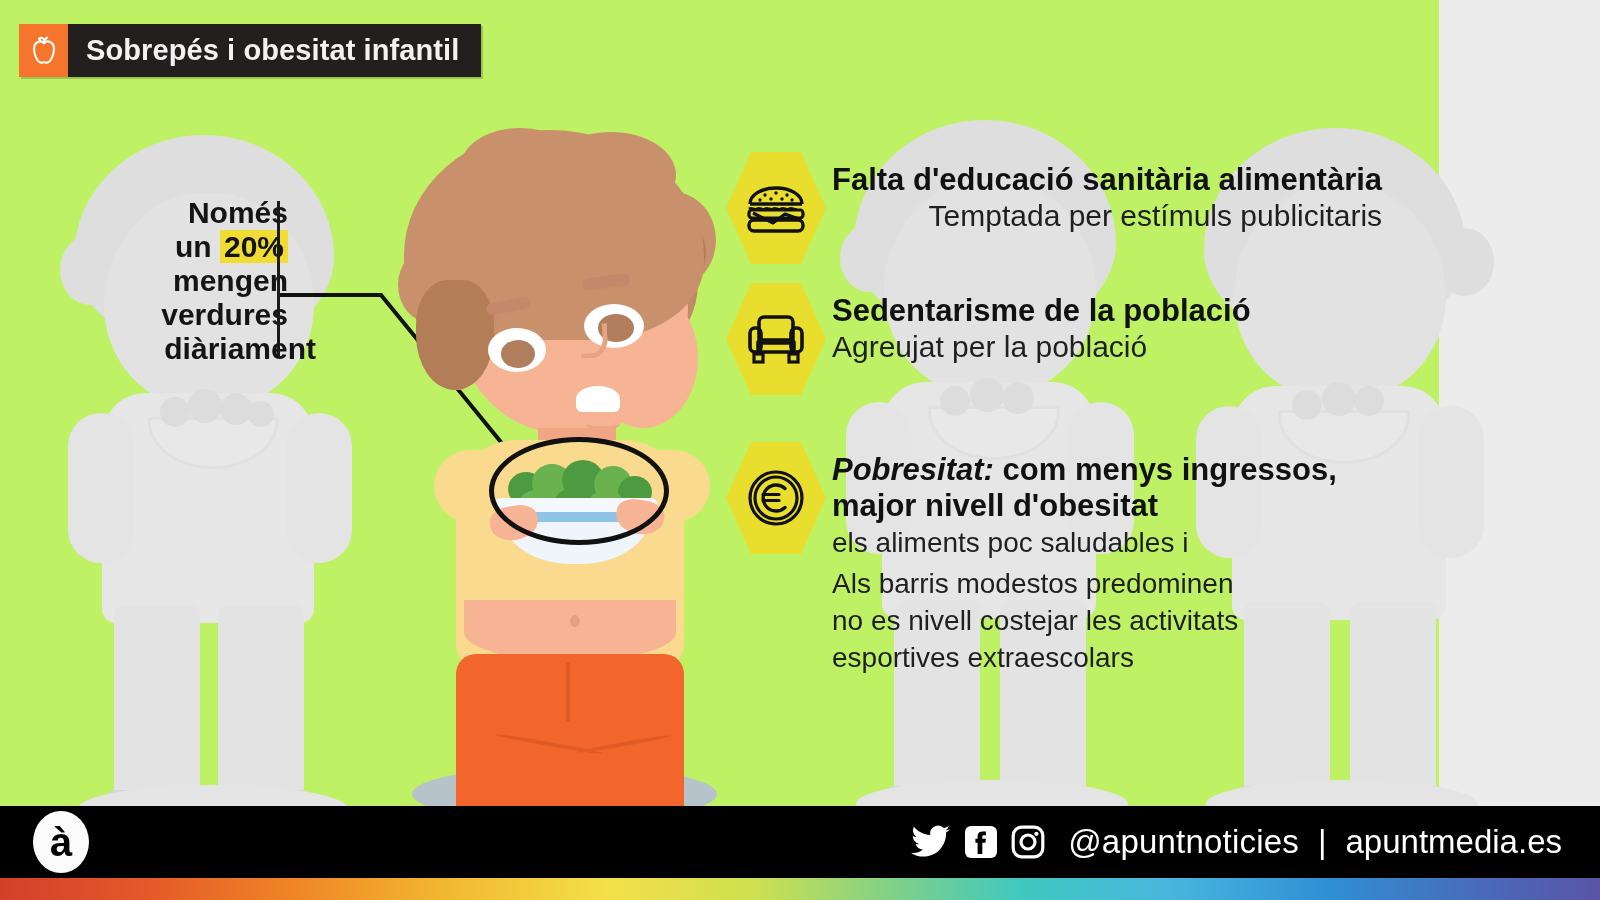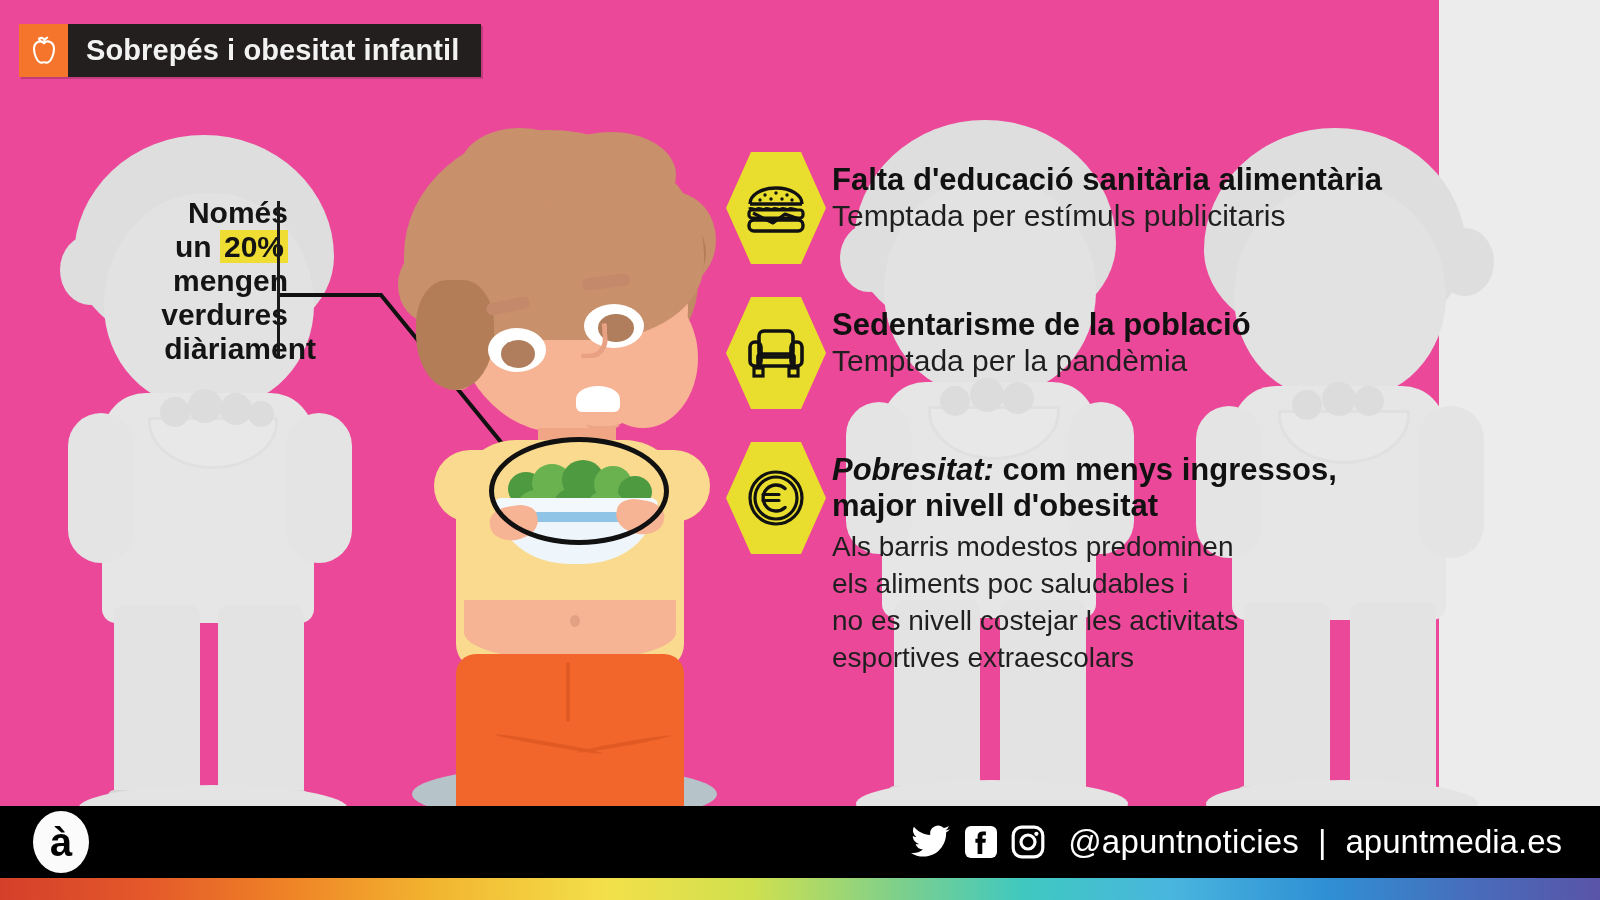--- a/index.html
+++ b/index.html
@@ -3,21 +3,21 @@
 <meta charset="utf-8">
 <style>
   * { margin:0; padding:0; box-sizing:border-box; }
   html,body { width:1600px; height:900px; }
   body {
     font-family:"Liberation Sans", sans-serif;
     background:#ececec;
     overflow:hidden;
     position:relative;
   }
-  #stage { position:absolute; inset:0; width:1439px; height:900px; background:#ec4899; }
+  #stage { position:absolute; inset:0; width:1439px; height:900px; background:#bef264; }
 
   
   .ghost-layer { position:absolute; inset:0; pointer-events:none; }
   .ghost { position:absolute; opacity:1; }
   .g-head { position:absolute; background:#e2e2e2; border-radius:48% 48% 46% 46%/52% 52% 48% 48%; }
   .g-hair { position:absolute; background:#dedede; border-radius:50% 50% 42% 42%/58% 58% 42% 42%; }
   .g-hair2{ position:absolute; background:#dedede; border-radius:50%; }
   .g-body { position:absolute; background:#e6e6e6; border-radius:44px 44px 14px 14px; }
   .g-arm  { position:absolute; background:#e4e4e4; border-radius:40px; }
   .g-leg  { position:absolute; background:#e3e3e3; border-radius:10px 10px 6px 6px; }
@@ -296,21 +296,21 @@
     <div class="leg-seam" style="left:96px;top:614px;width:110px;height:4px;border-radius:50%;transform:rotate(10deg);"></div>
     <div class="leg-seam" style="left:178px;top:614px;width:96px;height:4px;border-radius:50%;transform:rotate(-10deg);"></div>
     <div id="pants-gap"></div>
     <div class="shoe" style="left:74px;top:740px;width:46px;height:24px;"></div>
     <div class="shoe" style="left:222px;top:740px;width:46px;height:24px;"></div>
   </div>
   <div id="zoom-ellipse"></div>
 
   <div id="bullets">
 
-    <div class="bullet" style="left:0;top:12px;">
+    <div class="bullet" style="left:0;top:12px;text-align:right;">
       <div class="hex">
         <svg width="62" height="52" viewBox="0 0 62 52" aria-hidden="true">
           <path d="M5 22c0-9 11-16 26-16s26 7 26 16" fill="none" stroke="#111" stroke-width="3.4"></path>
           <path d="M5 22h52" stroke="#111" stroke-width="3.4"></path>
           <g fill="#111">
             <circle cx="20" cy="13" r="1.7"></circle>
               <circle cx="31" cy="11" r="1.7"></circle>
               <circle cx="42" cy="13" r="1.7"></circle>
             <circle cx="15" cy="18" r="1.7"></circle>
               <circle cx="26" cy="17" r="1.7"></circle>
@@ -322,51 +322,51 @@
           <path d="M8 31l20 10 12-9 14 5" fill="none" stroke="#111" stroke-width="3.2" stroke-linejoin="round"></path>
           <rect x="4" y="38" width="54" height="11" rx="5" fill="none" stroke="#111" stroke-width="3.4"></rect>
         </svg>
       </div>
       <div class="btxt">
         <div class="bhead">Falta d'educació sanitària alimentària</div>
         <div class="bsub">Temptada per estímuls publicitaris</div>
       </div>
     </div>
 
-    <div class="bullet" style="left:0;top:157px;">
+    <div class="bullet" style="left:0;top:143px;">
       <div class="hex">
         <svg width="58" height="54" viewBox="0 0 58 54" aria-hidden="true">
           <rect x="12" y="5" width="34" height="26" rx="5" fill="none" stroke="#111" stroke-width="3.6"></rect>
           <rect x="3" y="16" width="11" height="24" rx="5" fill="none" stroke="#111" stroke-width="3.6"></rect>
           <rect x="44" y="16" width="11" height="24" rx="5" fill="none" stroke="#111" stroke-width="3.6"></rect>
           <rect x="11" y="28" width="36" height="12" rx="3" fill="none" stroke="#111" stroke-width="3.6"></rect>
           <rect x="7" y="42" width="9" height="8" fill="none" stroke="#111" stroke-width="3.2"></rect>
           <rect x="42" y="42" width="9" height="8" fill="none" stroke="#111" stroke-width="3.2"></rect>
         </svg>
       </div>
       <div class="btxt">
         <div class="bhead">Sedentarisme de la població</div>
-        <div class="bsub">Temptada per la pandèmia</div>
+        <div class="bsub">Agreujat per la població</div>
       </div>
     </div>
 
     <div class="bullet" style="left:0;top:302px;">
       <div class="hex">
         <svg width="58" height="58" viewBox="0 0 58 58" aria-hidden="true">
           <circle cx="29" cy="29" r="26" fill="none" stroke="#111" stroke-width="3.2"></circle>
           <circle cx="29" cy="29" r="21" fill="none" stroke="#111" stroke-width="3.2"></circle>
           <path d="M38 19.5a13 13 0 100 19" fill="none" stroke="#111" stroke-width="3.4" stroke-linecap="round"></path>
           <path d="M16 25.5h16M16 31.5h16" stroke="#111" stroke-width="3.2" stroke-linecap="round"></path>
         </svg>
       </div>
       <div class="btxt">
         <div class="bhead"><span class="em">Pobresitat:</span><span> com menys ingressos,</span></div>
         <div class="bhead">major nivell d'obesitat</div>
+        <div class="bbody">els aliments poc saludables i</div>
         <div class="bbody" style="margin-top:4px;">Als barris modestos predominen</div>
-        <div class="bbody">els aliments poc saludables i</div>
         <div class="bbody">no es nivell costejar les activitats</div>
         <div class="bbody">esportives extraescolars</div>
       </div>
     </div>
   </div>
 
   <div id="footer">
     <div id="brand">
       <div id="a-logo">à</div>
     </div>

